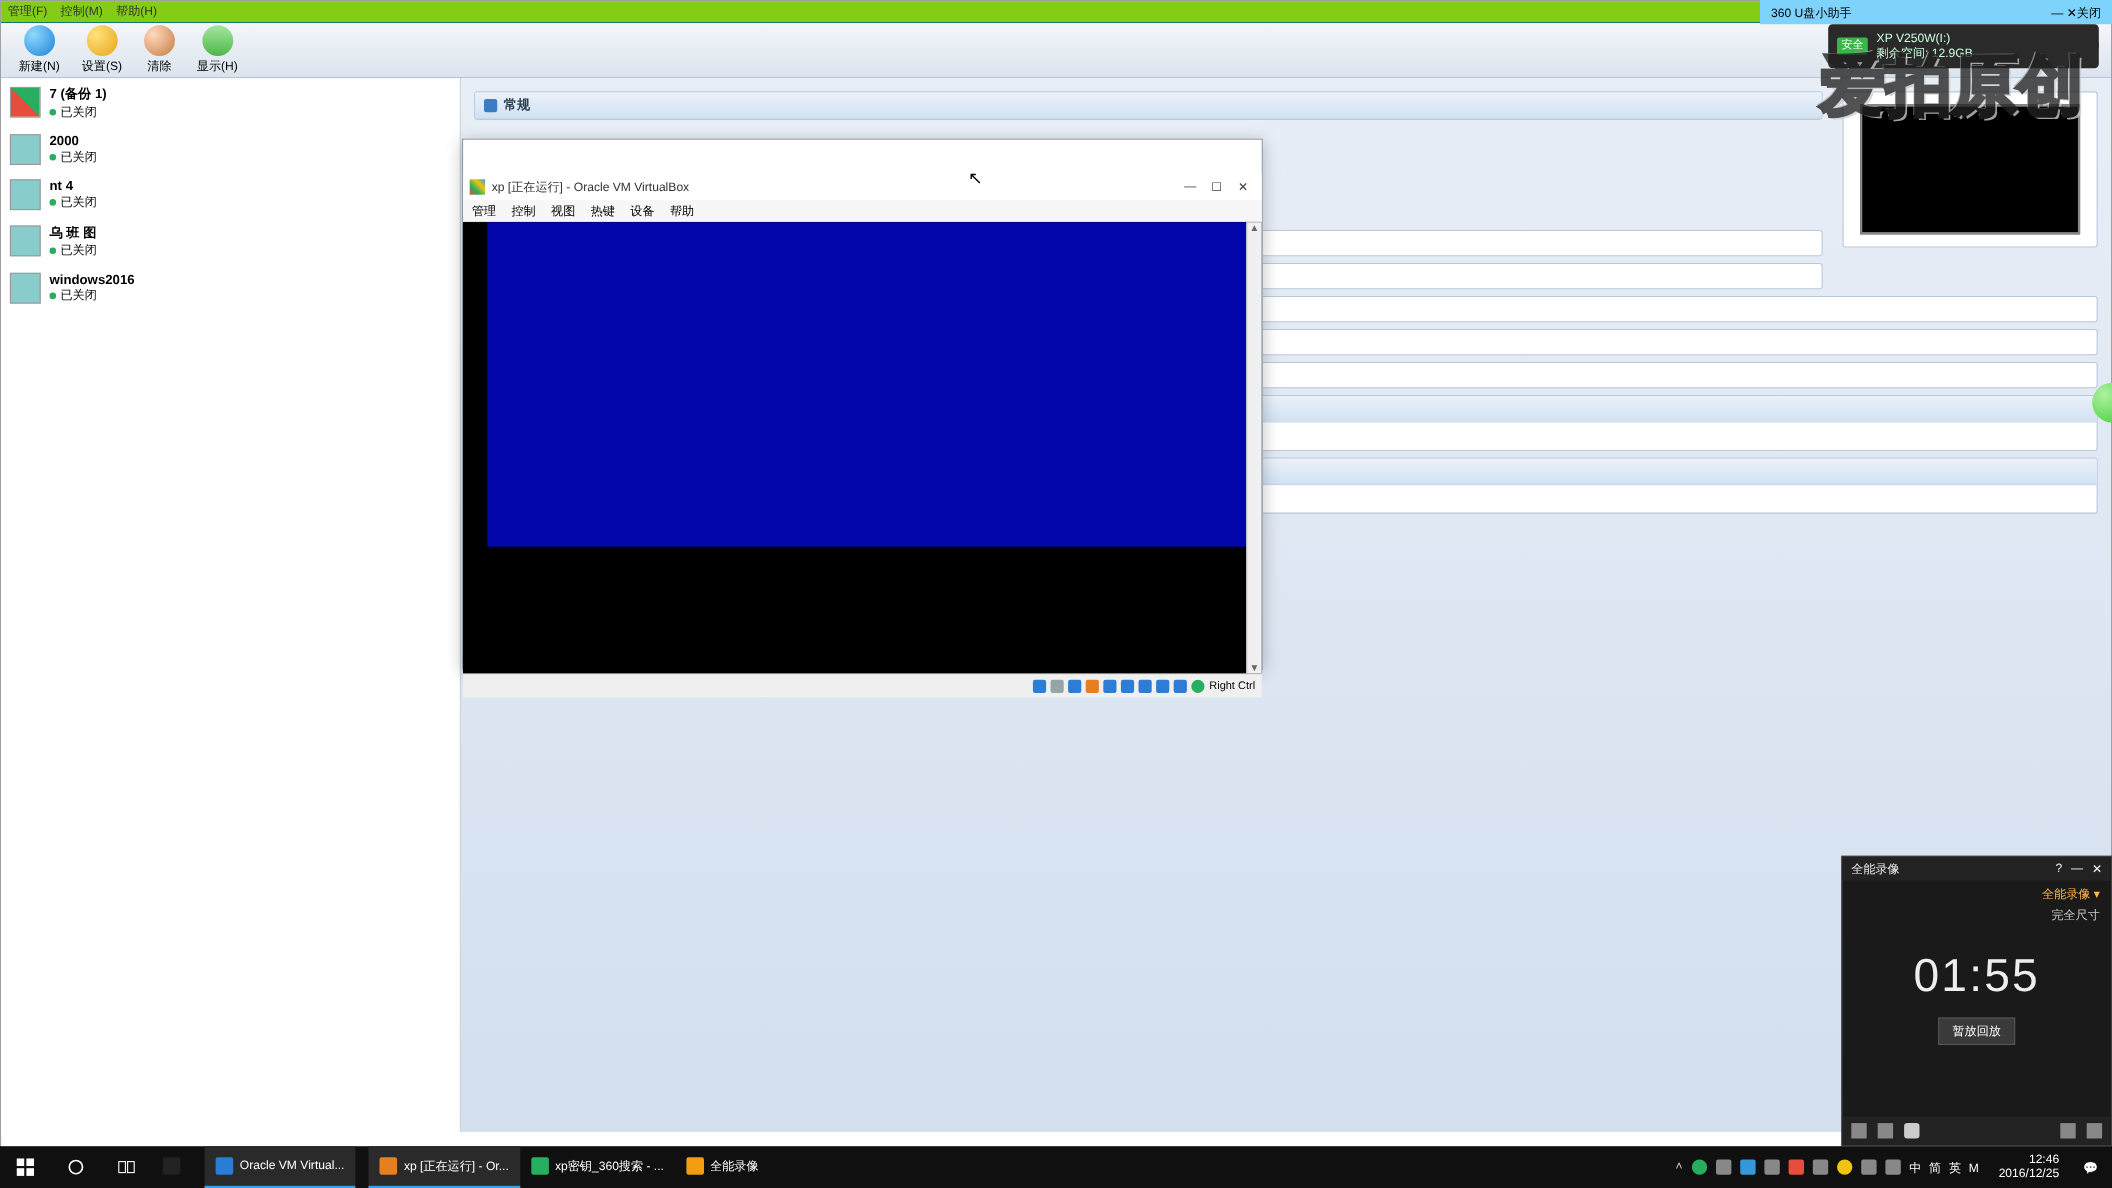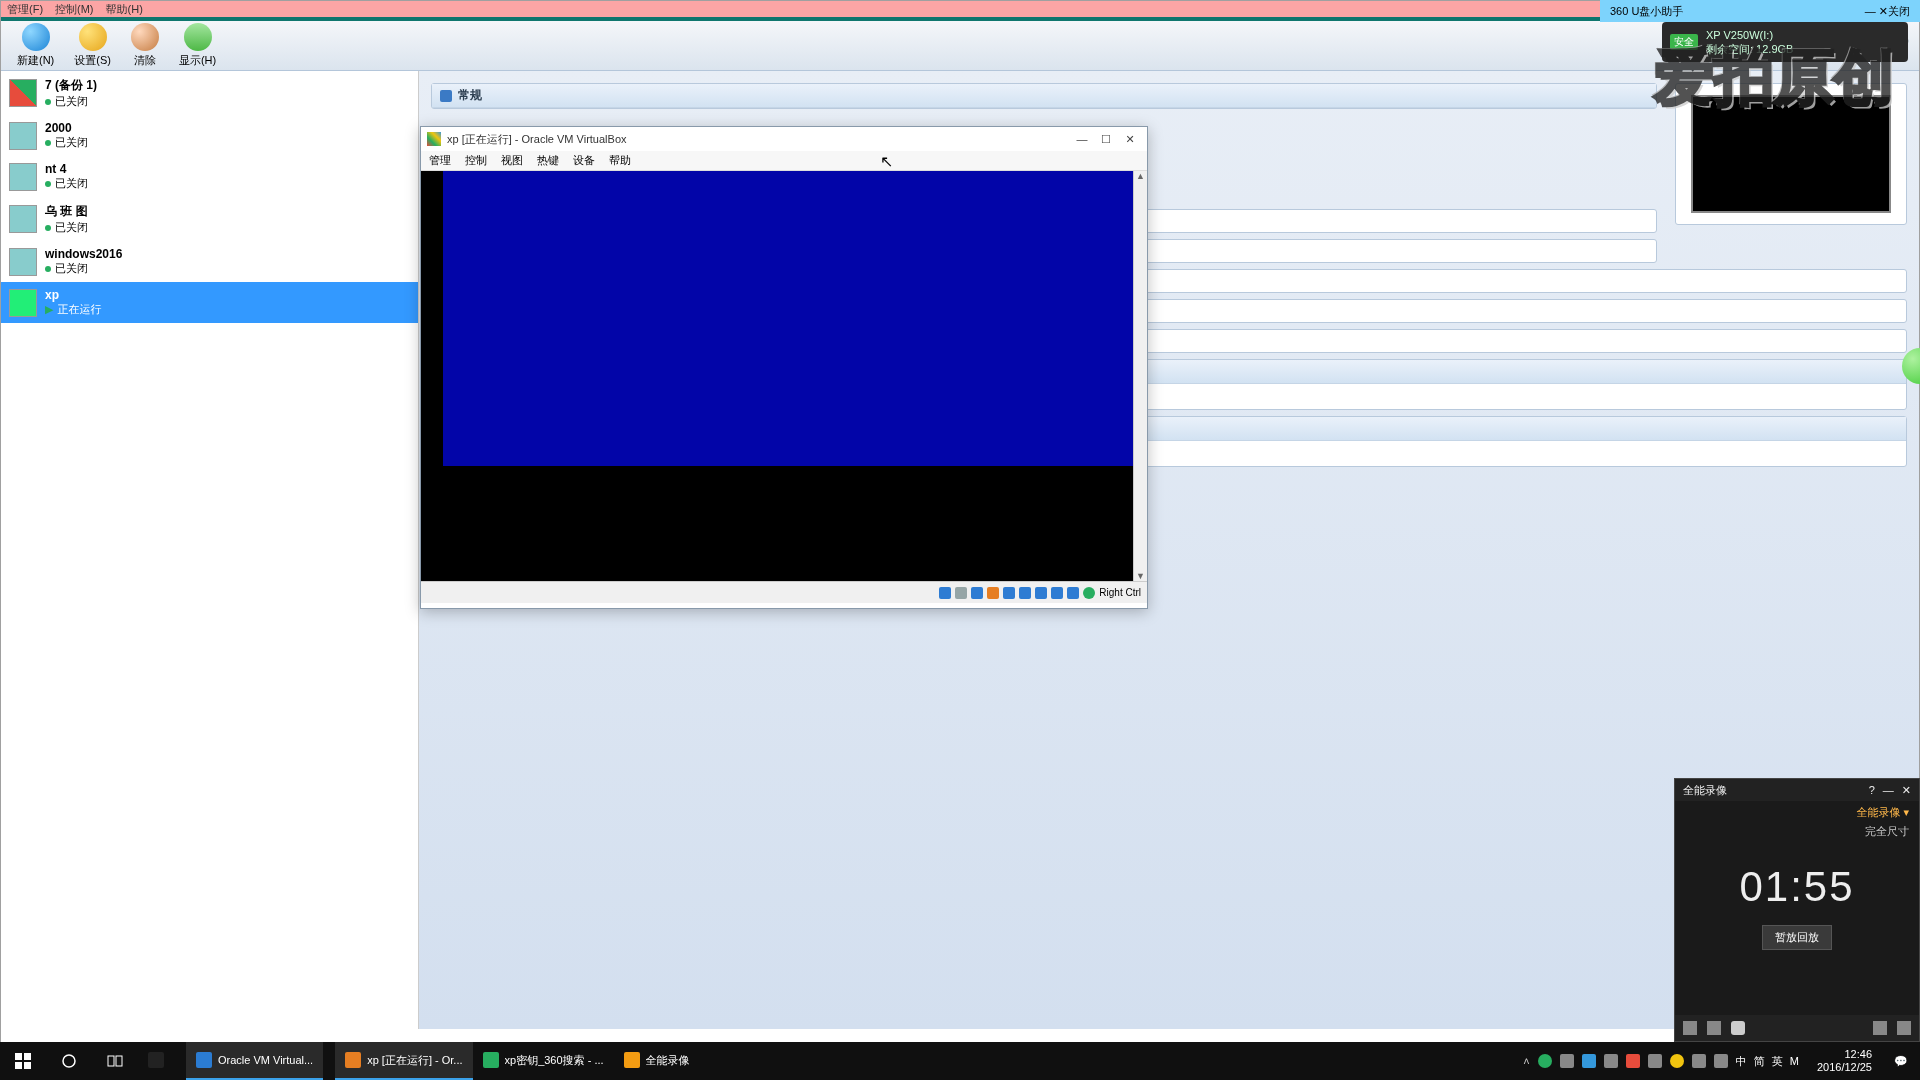--- a/index.html
+++ b/index.html
@@ -3,21 +3,21 @@
 <meta charset="utf-8">
 <style>
 * { margin: 0; padding: 0; box-sizing: border-box; font-family: "Microsoft YaHei", SimSun, Arial, sans-serif; }
 body { width: 1920px; height: 1080px; background: #d6e5f3; overflow: hidden; position: relative; font-size: 12px; }
 
 
 .manager-window { position: absolute; top: 0; left: 0; width: 1920px; height: 1052px; background: #fff; border: 1px solid #a0a0a0; }
 .manager-title { height: 22px; background: #fff; display: flex; align-items: center; padding: 0 6px; color: #2660a0; font-size: 12px; }
 .manager-title .vb-icon { width: 14px; height: 14px; margin-right: 4px; background: #2b7cd3; border-radius: 2px; }
 .manager-title .win-controls { margin-left: auto; color: #888; }
-.manager-menu { height: 20px; background: #fca5a5; border-bottom: 4px solid #0f766e; display: flex; align-items: center; padding: 0 6px; gap: 12px; font-size: 11px; }
+.manager-menu { height: 20px; background: #84cc16; border-bottom: 1px solid #0f766e; display: flex; align-items: center; padding: 0 6px; gap: 12px; font-size: 11px; }
 .manager-menu span { color: #333; cursor: pointer; }
 
 .toolbar { height: 50px; background: linear-gradient(#f4f6f9, #dbe4ee); border-bottom: 1px solid #b4c6da; display: flex; align-items: center; padding: 0 6px; position: relative; }
 .tool-btn { display: flex; flex-direction: column; align-items: center; padding: 2px 10px; cursor: pointer; font-size: 11px; }
 .tool-btn .ico { width: 28px; height: 28px; border-radius: 50%; margin-bottom: 2px; }
 .ico-new { background: radial-gradient(circle at 30% 30%, #8fd7ff, #1b84d6); }
 .ico-set { background: radial-gradient(circle at 30% 30%, #ffe27a, #e6a51a); }
 .ico-del { background: radial-gradient(circle at 30% 30%, #ffd9be, #c57b40); }
 .ico-show { background: linear-gradient(#a4e6a0, #4eb846); }
 .tool-right { position: absolute; right: 10px; top: 12px; font-size: 11px; color: #356; }
@@ -38,21 +38,21 @@
 .details { flex: 1; background: linear-gradient(#e8eef6, #d3dfef); padding: 12px 12px 12px 12px; overflow: hidden; position: relative; }
 .detail-group { background: #fff; border: 1px solid #b8c9dc; border-radius: 3px; margin-bottom: 6px; }
 .detail-group .hdr { background: linear-gradient(#eaf1fa,#d2e2f2); border-bottom: 1px solid #c5d5e6; padding: 3px 8px; display: flex; align-items: center; gap: 6px; font-size: 12px; color: #2c3e50; }
 .detail-group .body { padding: 4px 10px; font-family: SimSun, monospace; font-size: 12px; color: #444; min-height: 20px; }
 .section-icon { width: 12px; height: 12px; background: #3b7ac5; border-radius: 2px; }
 .preview-box { position: absolute; top: 12px; right: 12px; width: 232px; height: 142px; background: #fff; border: 1px solid #b8c9dc; border-radius: 3px; padding: 8px; display:flex;align-items:center;justify-content:center; }
 .preview-inner { width: 200px; height: 118px; background: #000; border: 2px solid #888; }
 
 
 .vm-run-window { position: absolute; top: 126px; left: 420px; width: 728px; height: 483px; background: #fff; border: 1px solid #8899aa; box-shadow: 0 3px 14px rgba(0,0,0,0.25); }
-.vmr-title { height: 24px; background: #fff; display: flex; align-items: center; padding: 0 6px; color: #333; font-size: 11px; }
+.vmr-title { height: 24px; background: #fff; display: flex; align-items: center; padding: 0 6px; color: #333; font-size: 11px; margin-top: 31px; }
 .vmr-title .xp-ico { width: 14px; height: 14px; margin-right: 6px; background: linear-gradient(45deg,#e74c3c,#27ae60,#f1c40f,#3498db); }
 .vmr-title .win-ctrl { margin-left: auto; display: flex; gap: 2px; }
 .win-btn { width: 22px; height: 18px; display: flex; align-items: center; justify-content: center; font-size: 11px; color: #444; cursor: pointer; }
 .vmr-menu { height: 20px; background: #f7f7f7; border-bottom: 1px solid #ddd; display: flex; align-items: center; gap: 14px; padding: 0 8px; font-size: 11px; }
 .vmr-view { position: relative; width: 100%; height: 410px; background: #000; display: flex; }
 .vmr-screen { width: calc(100% - 14px); height: 100%; position: relative; background: #000; }
 .vmr-blue { position:absolute; top:0; left:22px; right:0; height:72%; background:#0205a8; }
 .vmr-scroll { width: 14px; height: 100%; background: #f0f0f0; border-left: 1px solid #ccc; position: relative; }
 .vmr-scroll::before { content:'▲'; position:absolute; top:0; left:2px; font-size:9px; color:#666; }
 .vmr-scroll::after { content:'▼'; position:absolute; bottom:0; left:2px; font-size:9px; color:#666; }
@@ -161,27 +161,20 @@
       <div class="st"><span class="st-dot"></span> 已关闭</div>
     </div>
         </div>
         <div class="vm-item">
           <div class="vm-os-icon other"></div>
     <div class="vm-labels">
       <div class="nm">windows2016</div>
       <div class="st"><span class="st-dot"></span> 已关闭</div>
     </div>
         </div>
-        <div class="vm-item selected">
-          <div class="vm-os-icon xp"></div>
-    <div class="vm-labels">
-      <div class="nm">xp</div>
-      <div class="st"><span class="st-arrow">▶</span> 正在运行</div>
-    </div>
-        </div>
       </div>
     <div class="details">
       <div class="preview-box">
           <div class="preview-inner"></div>
         </div>
       <div class="detail-group" style="width:calc(100% - 250px);">
         <div class="hdr">
             <span class="section-icon"></span>
             <b>常规</b>
           </div>

